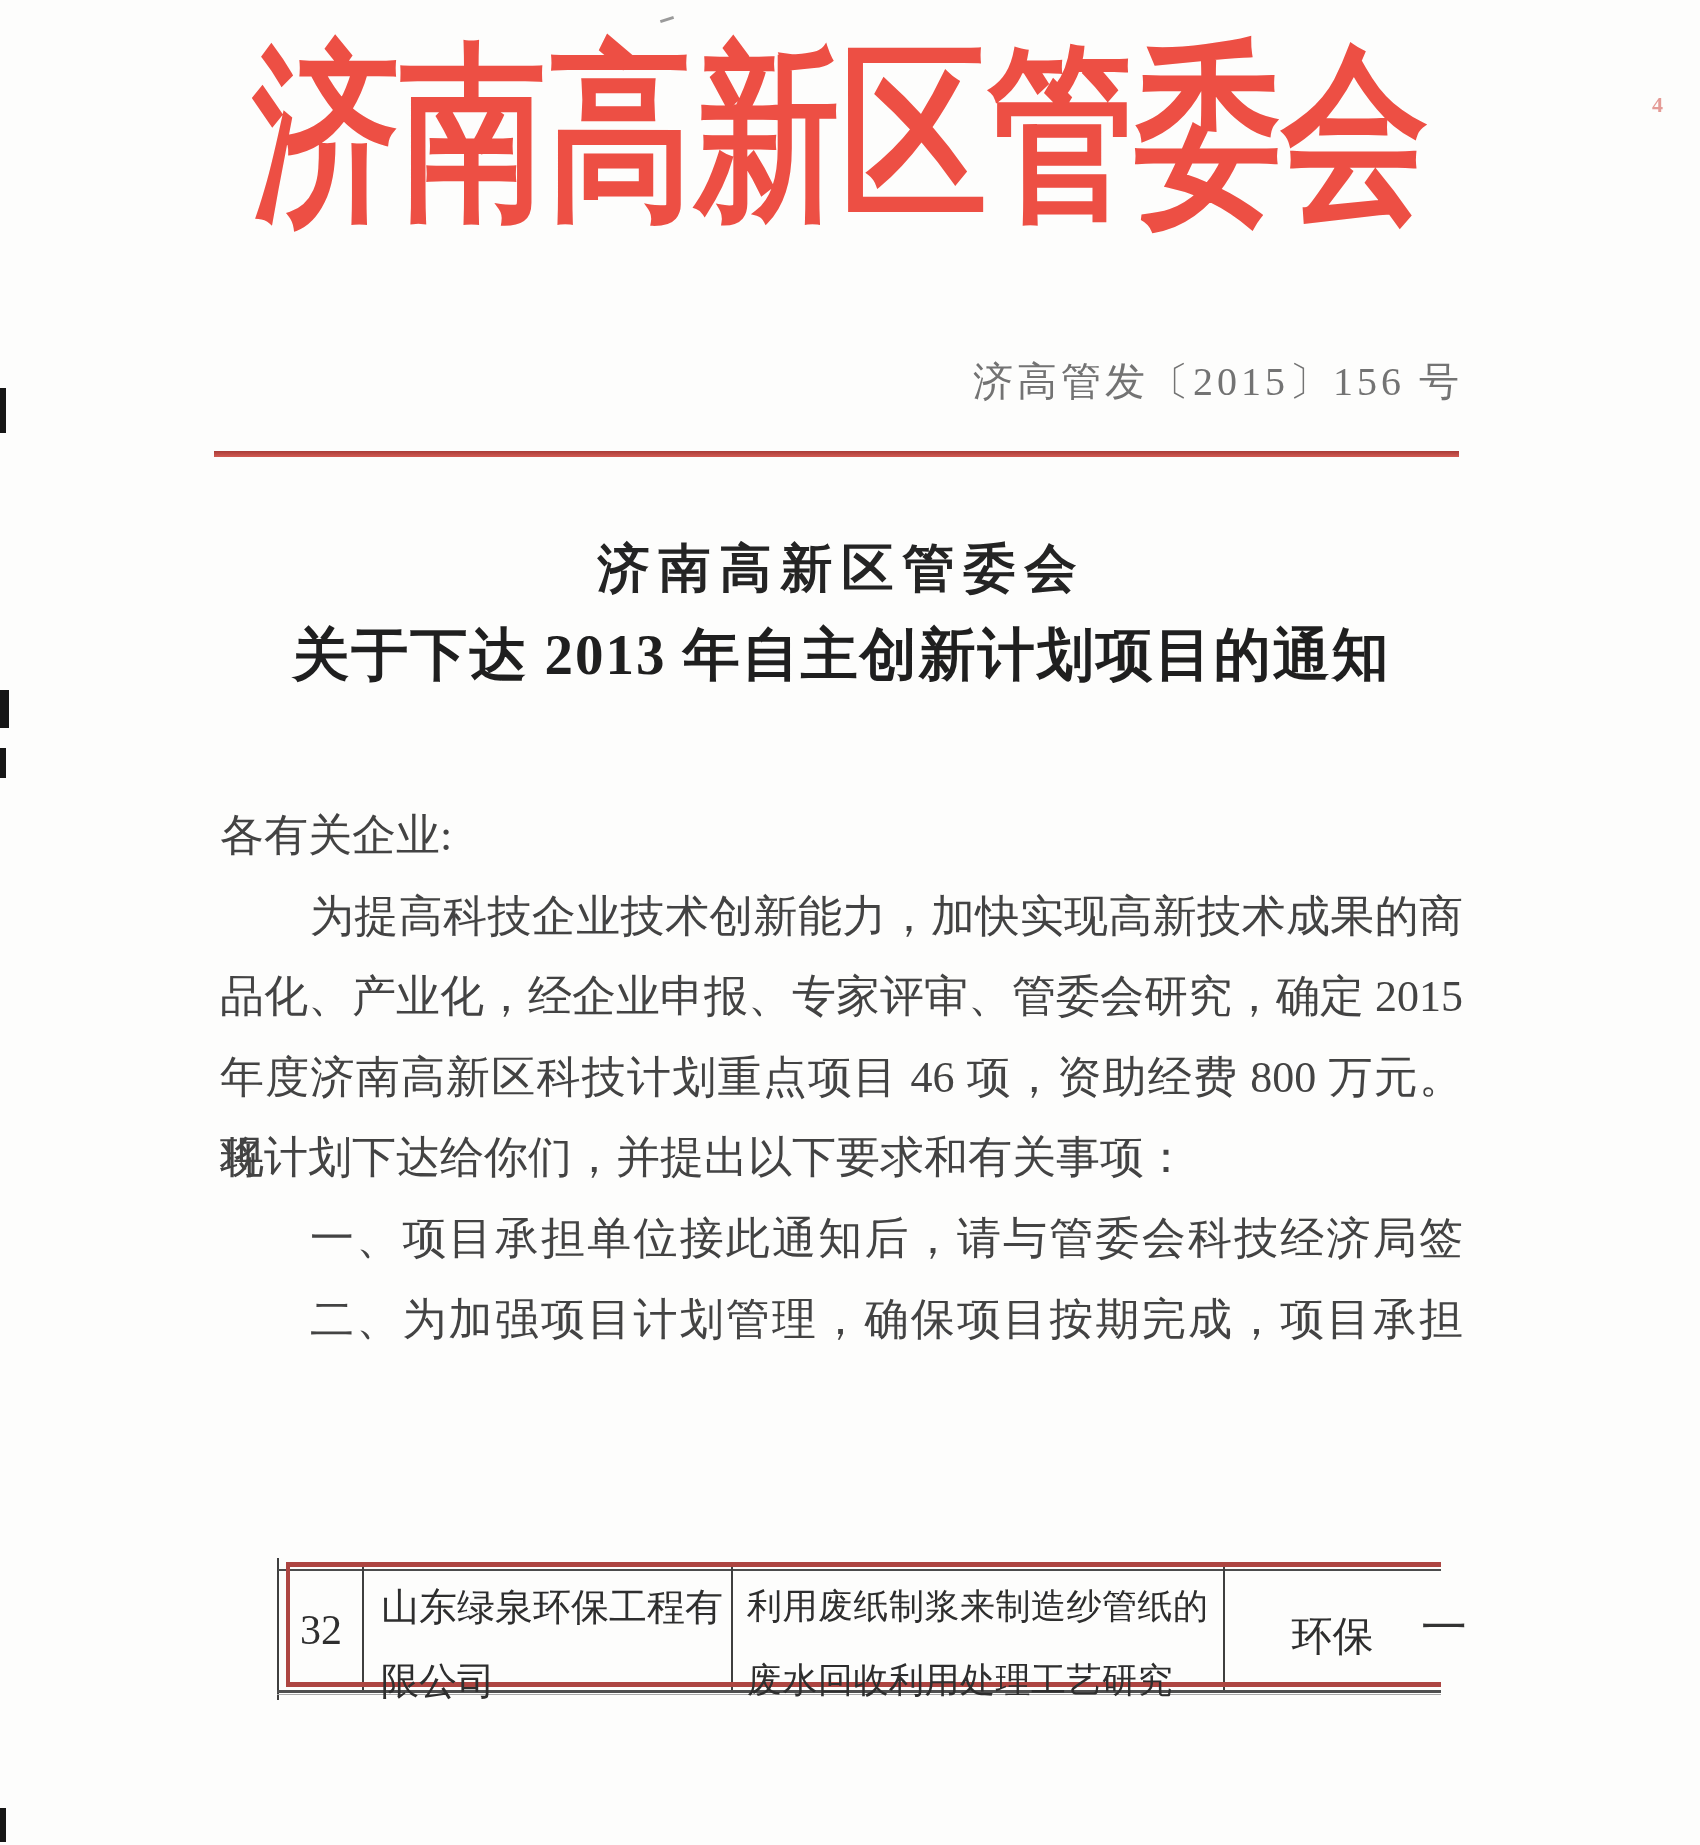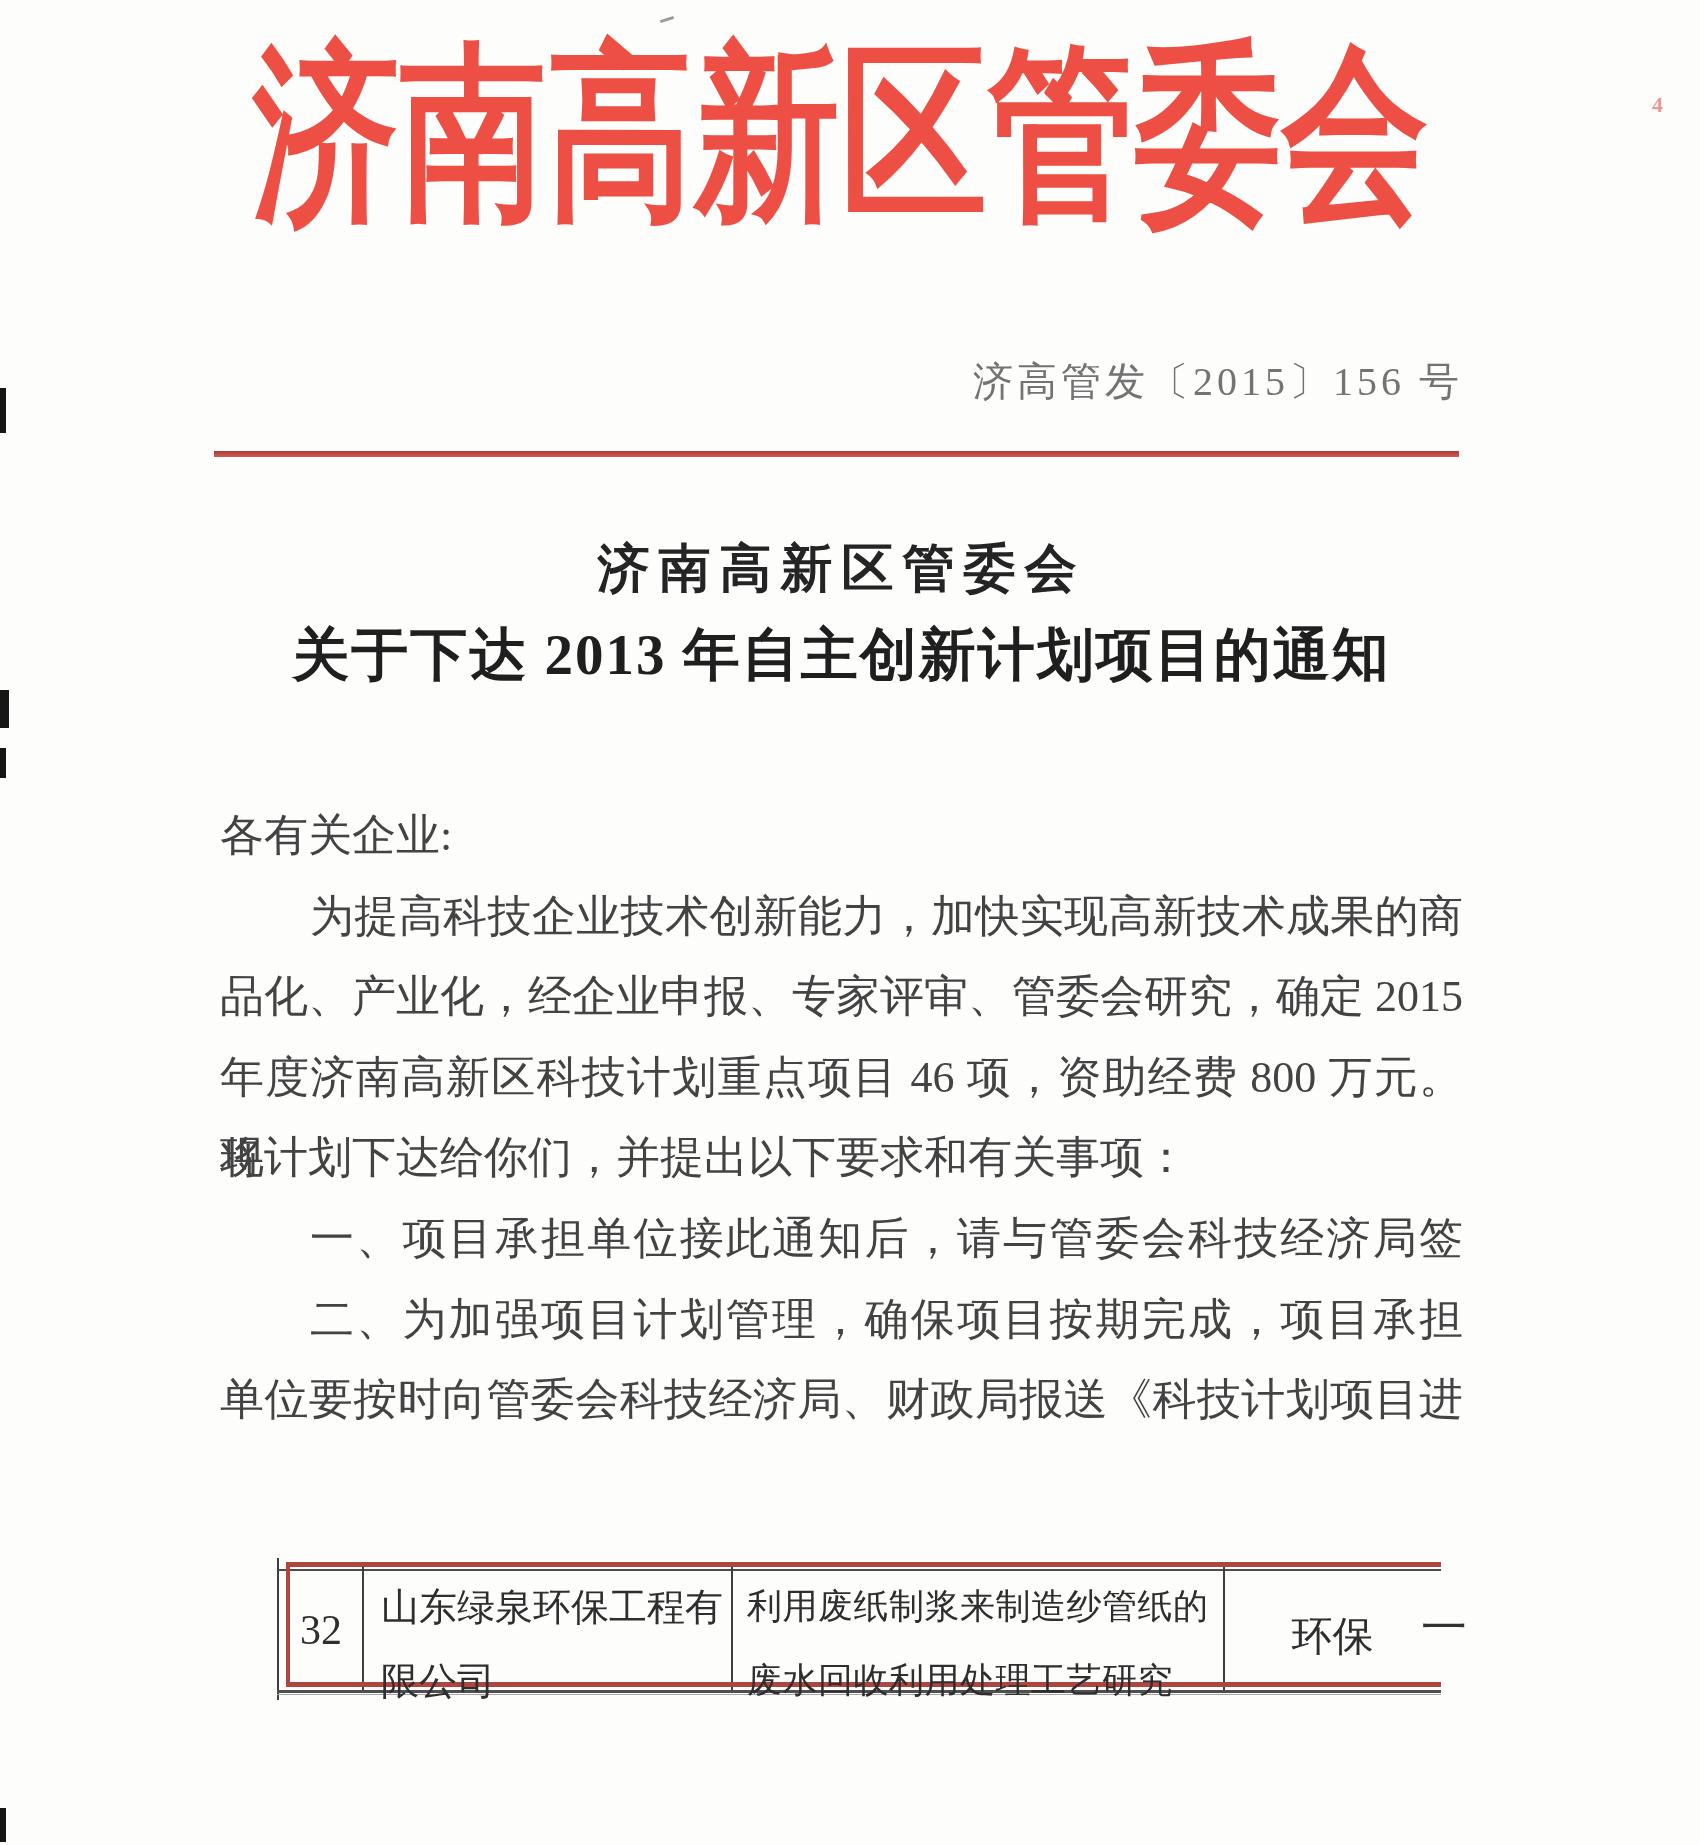--- a/index.html
+++ b/index.html
@@ -82,21 +82,20 @@
 <div class="abs title2">关于下达 2013 年自主创新计划项目的通知</div>
 
 <div class="abs bodytext">
   <div class="line">各有关企业:</div>
   <div class="line indent justify">为提高科技企业技术创新能力，加快实现高新技术成果的商</div>
   <div class="line justify">品化、产业化，经企业申报、专家评审、管委会研究，确定 2015</div>
   <div class="line justify">年度济南高新区科技计划重点项目 46 项，资助经费 800 万元。现</div>
   <div class="line">将计划下达给你们，并提出以下要求和有关事项：</div>
   <div class="line indent justify">一、项目承担单位接此通知后，请与管委会科技经济局签</div>
   <div class="line indent justify">二、为加强项目计划管理，确保项目按期完成，项目承担</div>
-  <div class="line justify">单位要按时向管委会科技经济局、财政局报送《科技计划项目进</div>
 </div>
 
 <div>
 
   <div class="abs vline" style="left:277px;top:1558px;height:142px;"></div>
   <div class="abs hline" style="left:278px;top:1569px;width:1163px;"></div>
   <div class="abs vline" style="left:362px;top:1566px;height:126px;"></div>
   <div class="abs vline" style="left:731px;top:1566px;height:126px;"></div>
   <div class="abs vline" style="left:1223px;top:1566px;height:126px;"></div>
   <div class="abs" style="left:277px;top:1690px;width:1164px;height:3px;background:#4f4f4f;"></div>

